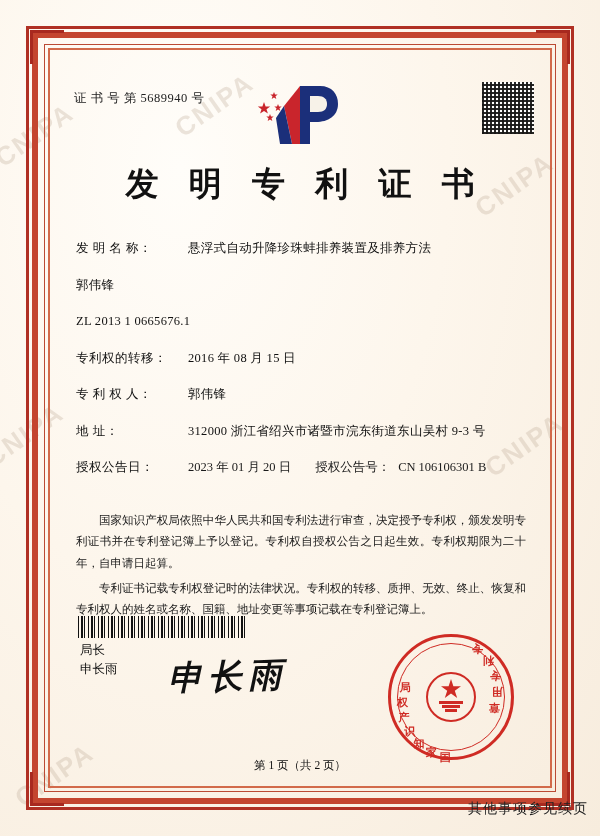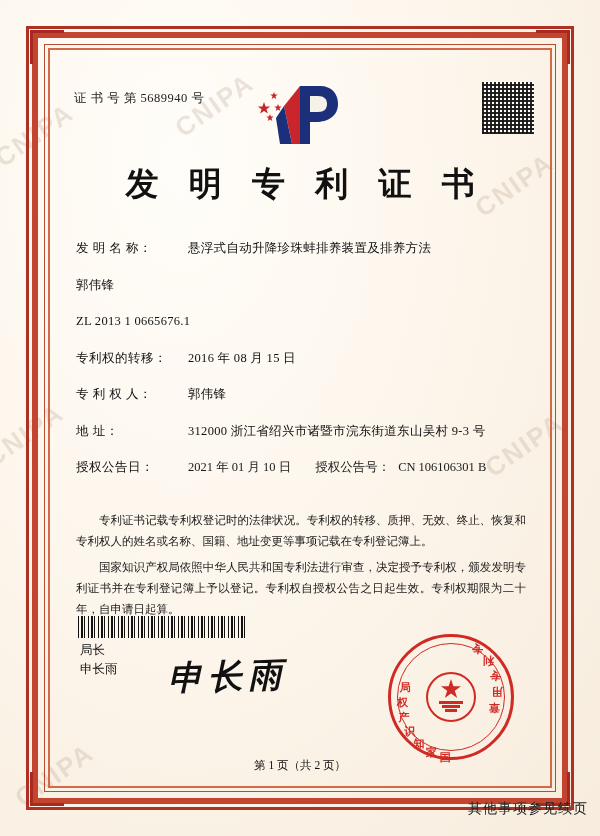--- a/index.html
+++ b/index.html
@@ -328,29 +328,29 @@
       <div class="field">
         <div class="lbl">专 利 权 人：</div>
         <div class="val">郭伟锋</div>
       </div>
       <div class="field">
         <div class="lbl">地         址：</div>
         <div class="val">312000 浙江省绍兴市诸暨市浣东街道东山吴村 9-3 号</div>
       </div>
       <div class="field inline-pair">
         <div class="lbl">授权公告日：</div>
-        <div>2021 年 01 月 10 日</div>
+        <div>2023 年 01 月 20 日</div>
         <div class="lbl2">授权公告号：</div>
         <div>CN 106106301 B</div>
       </div>
     </div>
 
     <div class="paras">
+      <p>国家知识产权局依照中华人民共和国专利法进行审查，决定授予专利权，颁发发明专利证书并在专利登记簿上予以登记。专利权自授权公告之日起生效。专利权期限为二十年，自申请日起算。</p>
       <p>专利证书记载专利权登记时的法律状况。专利权的转移、质押、无效、终止、恢复和专利权人的姓名或名称、国籍、地址变更等事项记载在专利登记簿上。</p>
-      <p>国家知识产权局依照中华人民共和国专利法进行审查，决定授予专利权，颁发发明专利证书并在专利登记簿上予以登记。专利权自授权公告之日起生效。专利权期限为二十年，自申请日起算。</p>
     </div>
 
     <div class="barcode"></div>
 
     <div class="signature-block">
       <div>局长</div>
       <div>申长雨</div>
     </div>
     <div class="signature-hand">申长雨</div>
 

